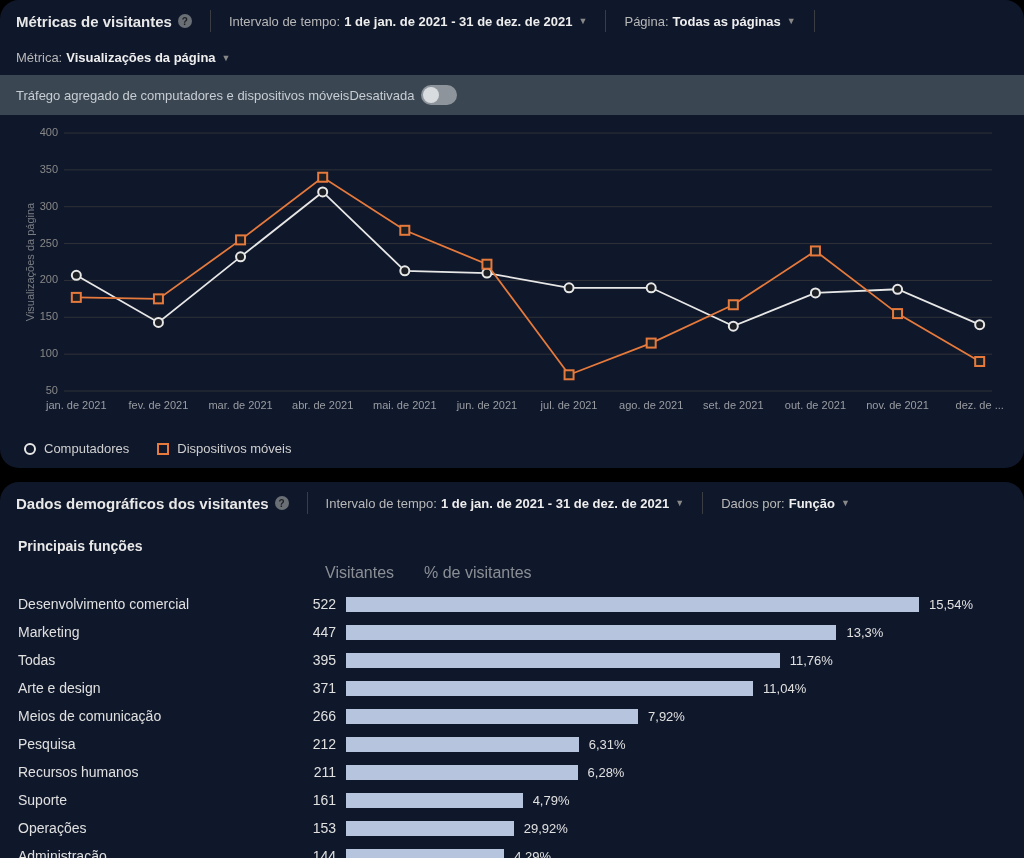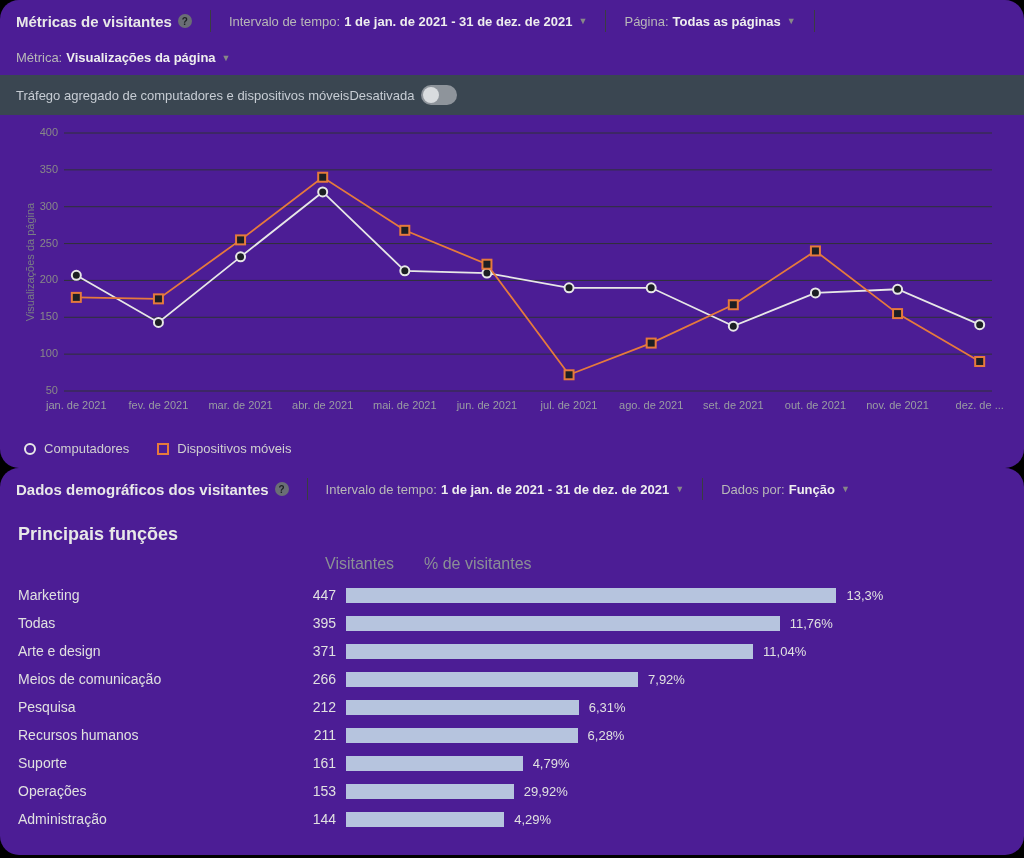--- a/index.html
+++ b/index.html
@@ -5,22 +5,23 @@
   * { box-sizing: border-box; margin: 0; padding: 0; }
   body {
     background: #000;
     font-family: -apple-system, BlinkMacSystemFont, "Segoe UI", Arial, sans-serif;
     color: #d0d0d0;
     padding: 0;
     width: 1024px;
     font-size: 13px;
   }
   .panel {
-    background: #4c1d95;
+    background: #0f172a;
     border-radius: 19px;
+    margin-bottom: 14px;
     overflow: hidden;
   }
   .panel-header {
     display: flex;
     align-items: center;
     padding: 10px 16px;
     gap: 18px;
     flex-wrap: wrap;
   }
   .panel-title {
@@ -117,21 +118,21 @@
   .lg-circle {
     width: 12px; height: 12px; border: 2px solid #e7e7e7; border-radius: 50%;
     background: transparent;
   }
   .lg-square {
     width: 12px; height: 12px; border: 2px solid #e67a3c;
     background: transparent;
   }
   
   .demo-body { padding: 14px 18px 22px 18px; }
-  .demo-subtitle { font-weight: 600; font-size: 18px; color: #e8e8e8; margin-bottom: 10px; }
+  .demo-subtitle { font-weight: 600; font-size: 14px; color: #e8e8e8; margin-bottom: 10px; }
   .demo-head {
     display: flex;
     font-size: 16px;
     color: #8b8f95;
     margin-bottom: 8px;
     gap: 39px;
   }
   .col-label { width: 268px; }
   .col-visitors { width: 60px; text-align: right; padding-right: 10px;}
   .col-bar { flex: 1; }
@@ -288,20 +289,28 @@
 
   <div class="demo-body">
     <div class="demo-subtitle">Principais funções</div>
     <div class="demo-head">
       <div class="col-label"></div>
       <div class="col-visitors">Visitantes</div>
       <div class="col-bar">% de visitantes</div>
     </div>
     <div id="demo-rows">
         <div class="demo-row">
+          <div class="col-label">Desenvolvimento comercial</div>
+          <div class="col-visitors">522</div>
+          <div class="bar-outer">
+            <div class="bar" style="width: 573.038px;"></div>
+            <div class="pct">15,54%</div>
+          </div>
+        </div>
+        <div class="demo-row">
           <div class="col-label">Marketing</div>
           <div class="col-visitors">447</div>
           <div class="bar-outer">
             <div class="bar" style="width: 490.438px;"></div>
             <div class="pct">13,3%</div>
           </div>
         </div>
         <div class="demo-row">
           <div class="col-label">Todas</div>
           <div class="col-visitors">395</div>

